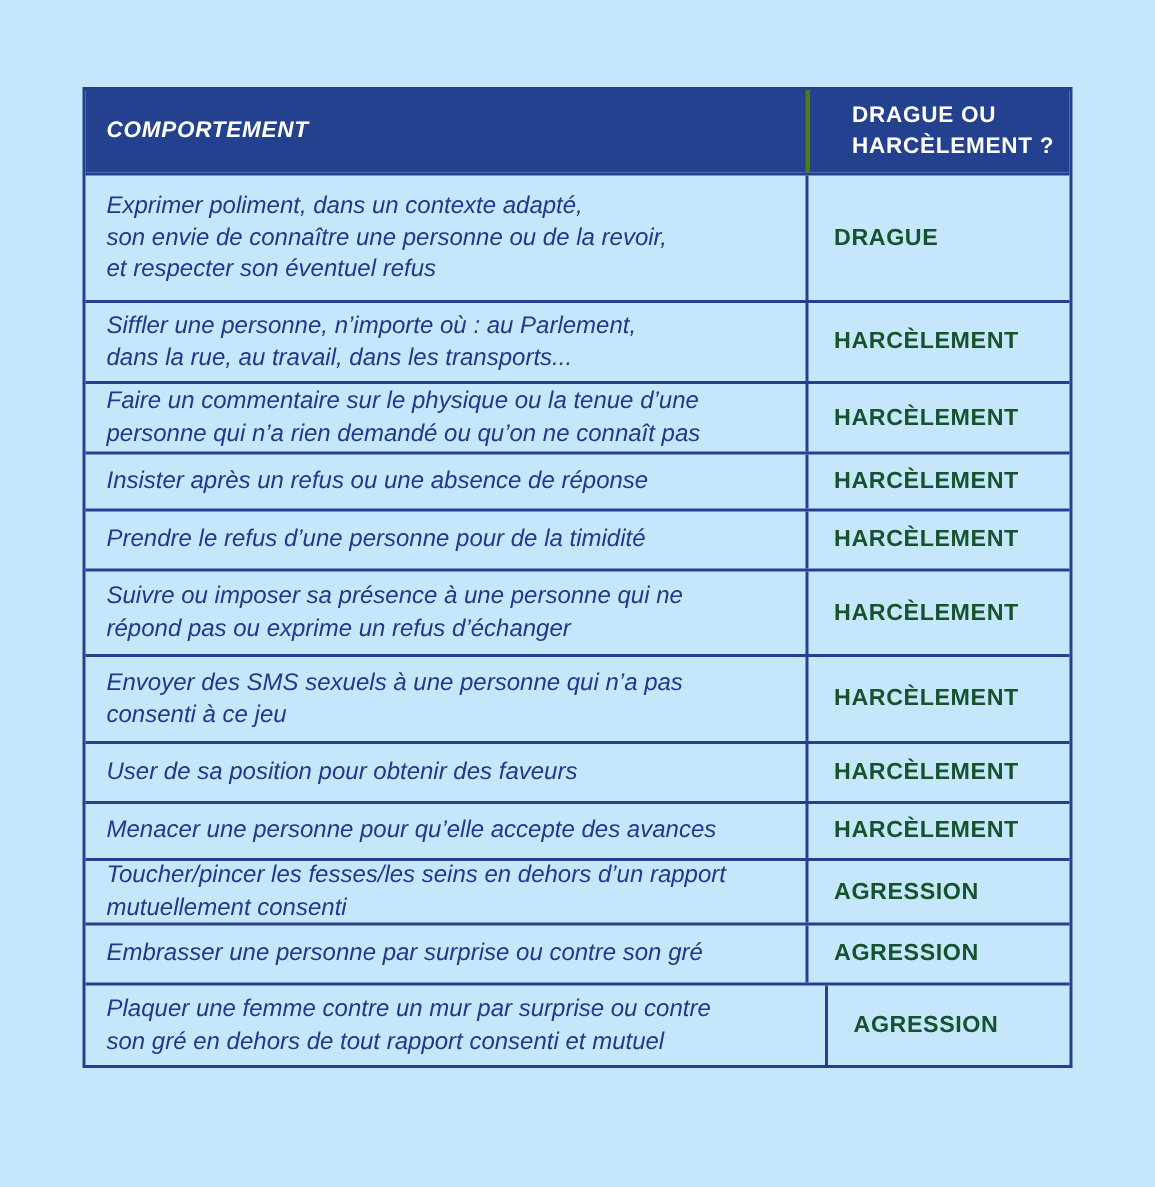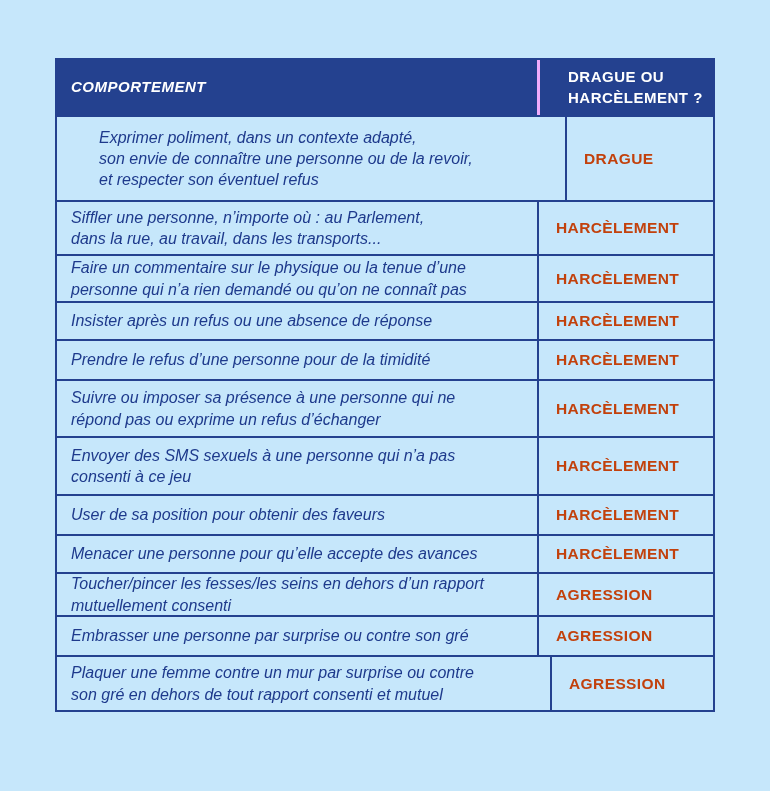--- a/index.html
+++ b/index.html
@@ -17,33 +17,33 @@
     background: #c6e7fb;
   }
 
   .row { display: flex; width: 100%; }
 
   
   .thead {
     height: 55px;
     background: #24418f;
   }
-  .thead .cell-verdict { border-left: 3px solid #f0abfc; padding-left: 28px; }
+  .thead .cell-verdict { border-left: 3px solid #4d7c0f; padding-left: 28px; }
   .header-text {
     color: #ffffff;
     font-weight: bold;
     font-size: 15px;
     letter-spacing: 0.5px;
     line-height: 1.35;
     white-space: pre-line;
   }
 
   
   .tr { border-top: 2px solid #24418f; }
-  .table > div:nth-child(2)  { height: 85px; padding-left: 28px; }
+  .table > div:nth-child(2)  { height: 85px; }
   .table > div:nth-child(3)  { height: 54px; }
   .table > div:nth-child(4)  { height: 47px; }
   .table > div:nth-child(5)  { height: 38px; }
   .table > div:nth-child(6)  { height: 40px; }
   .table > div:nth-child(7)  { height: 57px; }
   .table > div:nth-child(8)  { height: 58px; }
   .table > div:nth-child(9)  { height: 40px; }
   .table > div:nth-child(10) { height: 38px; }
   .table > div:nth-child(11) { height: 43px; }
   .table > div:nth-child(12) { height: 40px; }
@@ -66,21 +66,21 @@
   .tr .cell-verdict { border-left: 2px solid #24418f; }
 
   .behavior-text {
     color: #1e3a8c;
     font-size: 16px;
     font-weight: 500;
     line-height: 1.32;
     white-space: pre-line;
   }
   .verdict-text {
-    color: #c2410c;
+    color: #14532d;
     font-weight: bold;
     font-size: 15.5px;
     letter-spacing: 0.4px;
     white-space: nowrap;
   }
 </style>
 </head>
 <body>
 
 <div class="table">

